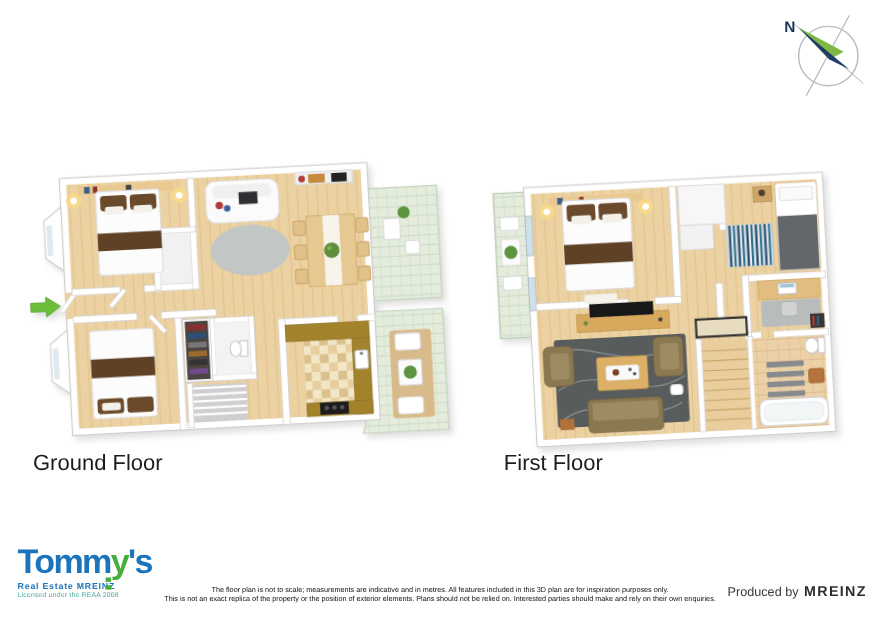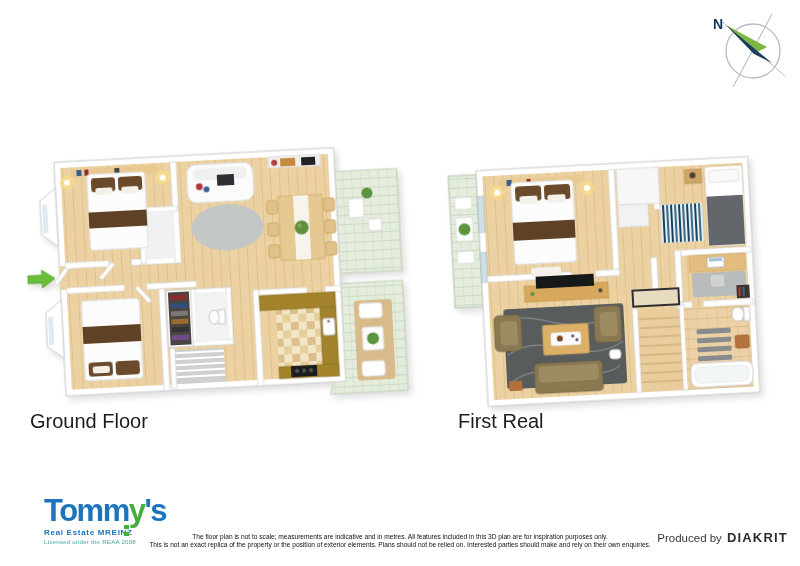--- a/index.html
+++ b/index.html
@@ -3,21 +3,21 @@
 <meta charset="utf-8">
 <style>
   html,body{margin:0;padding:0;background:#ffffff;}
   .page{position:relative;width:800px;height:566px;background:#ffffff;overflow:hidden;
         font-family:"Liberation Sans",sans-serif;}
   .plan{position:absolute;}
   .plan svg{filter:drop-shadow(3px 4px 3px rgba(0,0,0,.13));transform:rotate(-3deg);}
   .w{fill:#ffffff;stroke:#d2d2d2;stroke-width:.7;}
   .floor-label{position:absolute;font-size:20px;color:#1c1c1c;}
   .compass{position:absolute;left:708px;top:8px;width:86px;height:86px;}
-  .logo{position:absolute;left:44px;top:494px;width:150px;}
+  .logo{position:absolute;left:16px;top:494px;width:150px;}
   .brand{position:relative;font-size:31px;font-weight:bold;letter-spacing:-1.5px;
          color:#1b74bc;line-height:33px;}
   .brand .key{color:#46ae3c;}
   .key-notch{position:absolute;width:5px;height:4px;background:#46ae3c;left:80px;}
   .tagline{font-size:8px;font-weight:bold;color:#1b74bc;letter-spacing:.7px;margin-top:1px;}
   .licence{font-size:6.2px;color:#45a79c;letter-spacing:.2px;margin-top:1px;}
   .address{position:absolute;left:0;right:0;top:505px;text-align:center;
            font-size:15px;color:#4c5b68;}
   .disclaimer{position:absolute;left:0;right:0;top:533px;text-align:center;
               font-size:6.6px;line-height:8.4px;color:#111111;}
@@ -340,36 +340,36 @@
         <rect x="248" y="198" width="34" height="5" rx="1" fill="#878b8e"></rect>
         <rect x="248" y="207" width="34" height="5" rx="1" fill="#878b8e"></rect>
         <rect x="286" y="188" width="14" height="13" rx="2" fill="#b5743c" stroke="#9a5f2e" stroke-width="0.6"></rect>
         <rect x="240" y="214" width="62" height="24" rx="7" fill="#ffffff" stroke="#cfcfcf"></rect>
         <rect x="244" y="218" width="54" height="16" rx="6" fill="#f2f6f7" stroke="#dde3e6" stroke-width="0.6"></rect>
       </g>
     </svg>
   </div>
 
   <div class="floor-label" style="left:30px;top:410px;">Ground Floor</div>
-  <div class="floor-label" style="left:458px;top:410px;">First Real</div>
+  <div class="floor-label" style="left:458px;top:410px;">First Floor</div>
 
   <div class="logo">
     <div class="brand">
       <span>Tomm</span><span class="key">y</span><span>'s</span>
       <span class="key-notch" style="top:31px;"></span>
       <span class="key-notch" style="top:38px;"></span>
     </div>
     <div class="tagline">Real Estate MREINZ</div>
     <div class="licence">Licensed under the REAA 2008</div>
   </div>
 
 
   <div class="disclaimer">
     <div>The floor plan is not to scale; measurements are indicative and in metres. All features included in this 3D plan are for inspiration purposes only.</div>
     <div>This is not an exact replica of the property or the position of exterior elements. Plans should not be relied on. Interested parties should make and rely on their own enquiries.</div>
   </div>
 
   <div class="produced">
     <span class="by">Produced by</span>
-    <span class="producer">DIAKRIT</span>
+    <span class="producer">MREINZ</span>
   </div>
 
 </div>
 
 </body></html>

